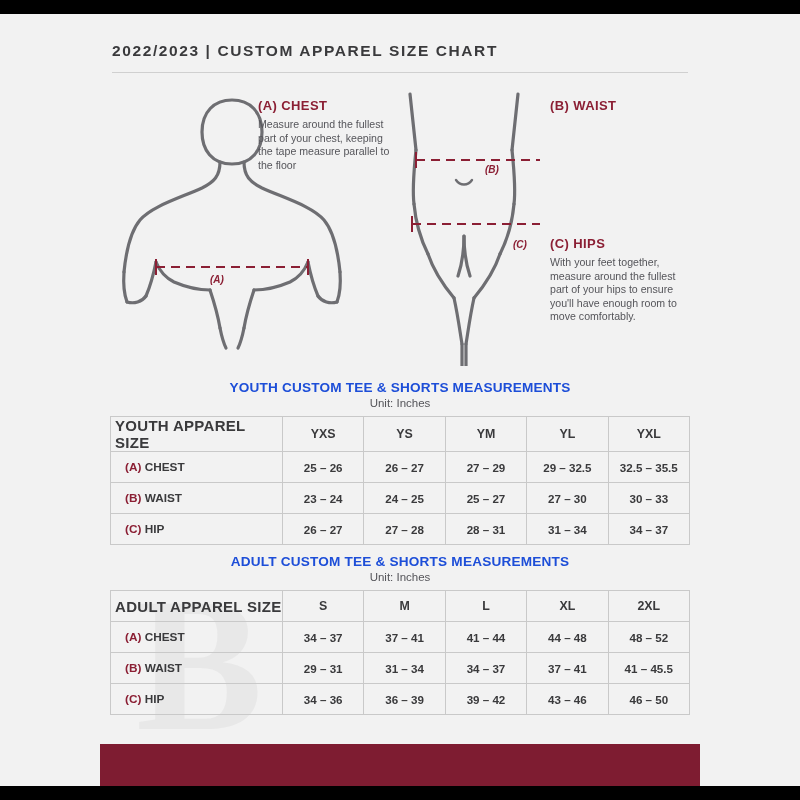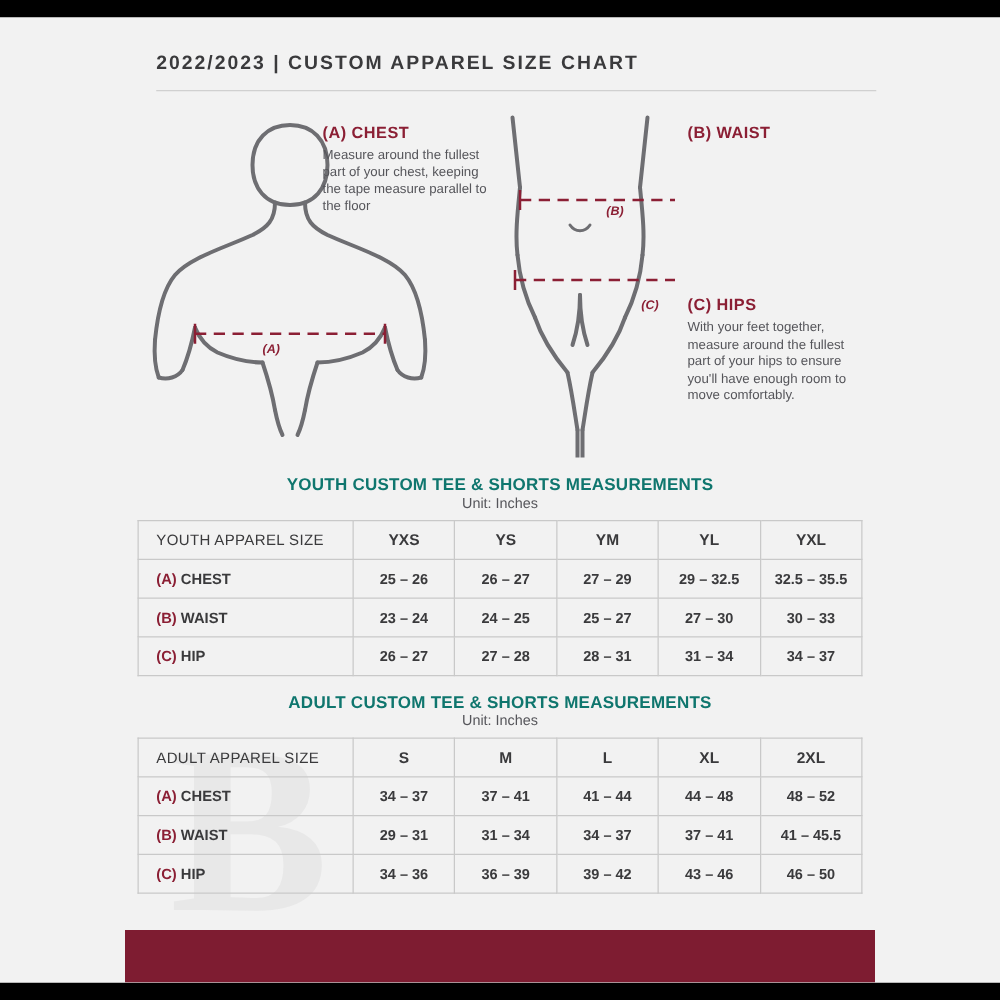--- a/index.html
+++ b/index.html
@@ -54,21 +54,21 @@
     font-weight: 700;
     color: #e8e8e8;
     line-height: 1;
     user-select: none;
     z-index: 0;
   }
 
   
   .header {
     position: absolute;
-    left: 13px; top: 0;
+    left: 0; top: 0;
     width: 694px;
     height: 62px;
     z-index: 2;
   }
   .header-title {
     position: absolute;
     left: 112px;
     top: 28px;
     font-size: 15.5px;
     font-weight: 700;
@@ -147,21 +147,21 @@
     width: 580px;
     z-index: 2;
   }
   #section-youth { top: 366px; }
   #section-adult { top: 540px; }
 
   .sec-title {
     text-align: center;
     font-size: 13.6px;
     font-weight: 700;
-    color: #0f766e;
+    color: #1d4ed8;
     letter-spacing: 0.2px;
   }
   .sec-unit {
     text-align: center;
     font-size: 11.5px;
     color: #55555a;
     margin-top: 2px;
     margin-bottom: 7px;
   }
 
@@ -178,23 +178,23 @@
     color: #3a3a3c;
     font-weight: 700;
     padding: 0;
   }
   table.size-table thead th {
     font-weight: 700;
     font-size: 12.4px;
   }
   table.size-table thead th.row-head {
     text-align: left;
-    padding-left: 14px;
-    font-size: 12px;
-    font-weight: 400;
+    padding-left: 4px;
+    font-size: 15px;
+    font-weight: 700;
     letter-spacing: 0.3px;
   }
   table.size-table td.row-head {
     text-align: left;
     padding-left: 14px;
     font-weight: 700;
     font-size: 11.8px;
   }
   table.size-table td.row-head .tag { color: #8b1f34; }
   col.c-label { width: 172px; }

